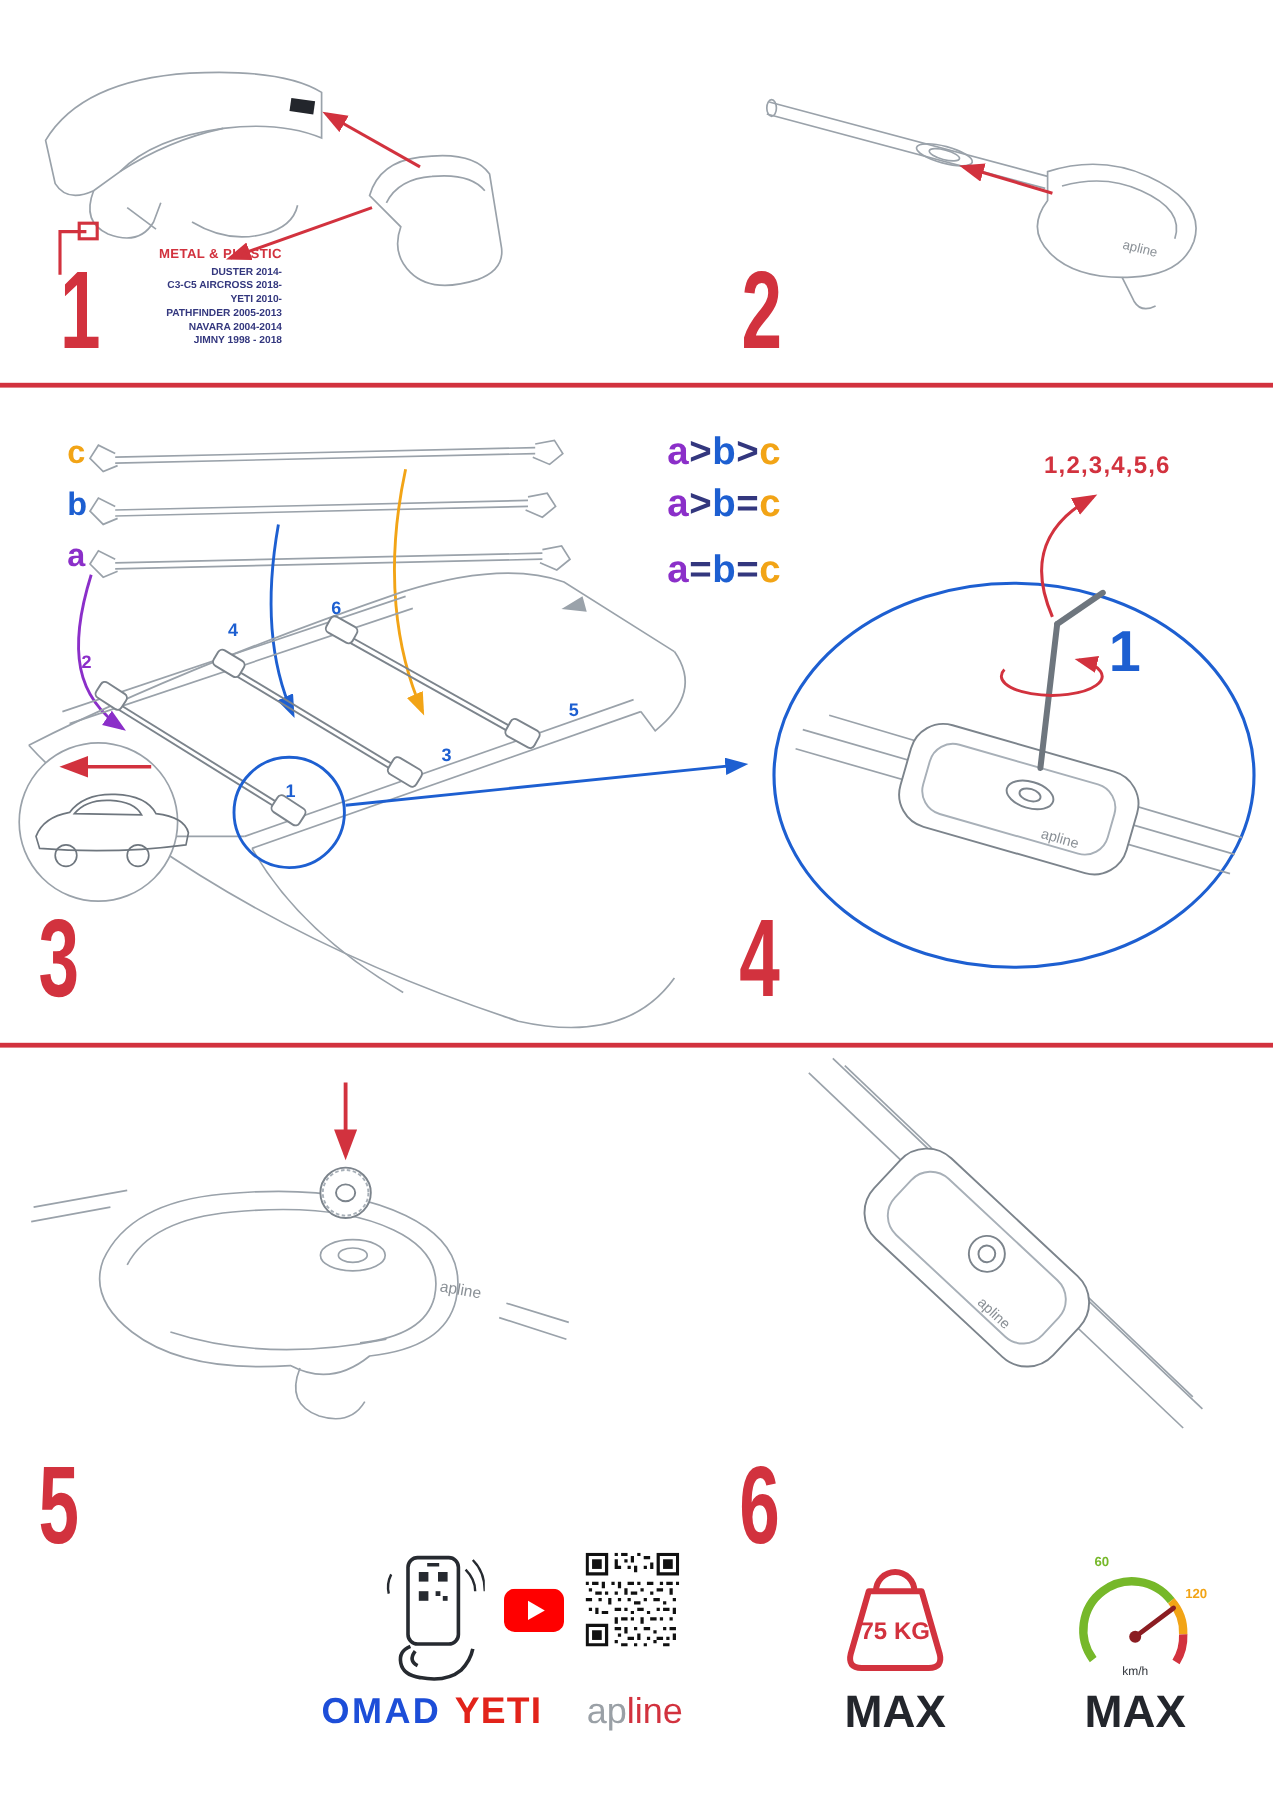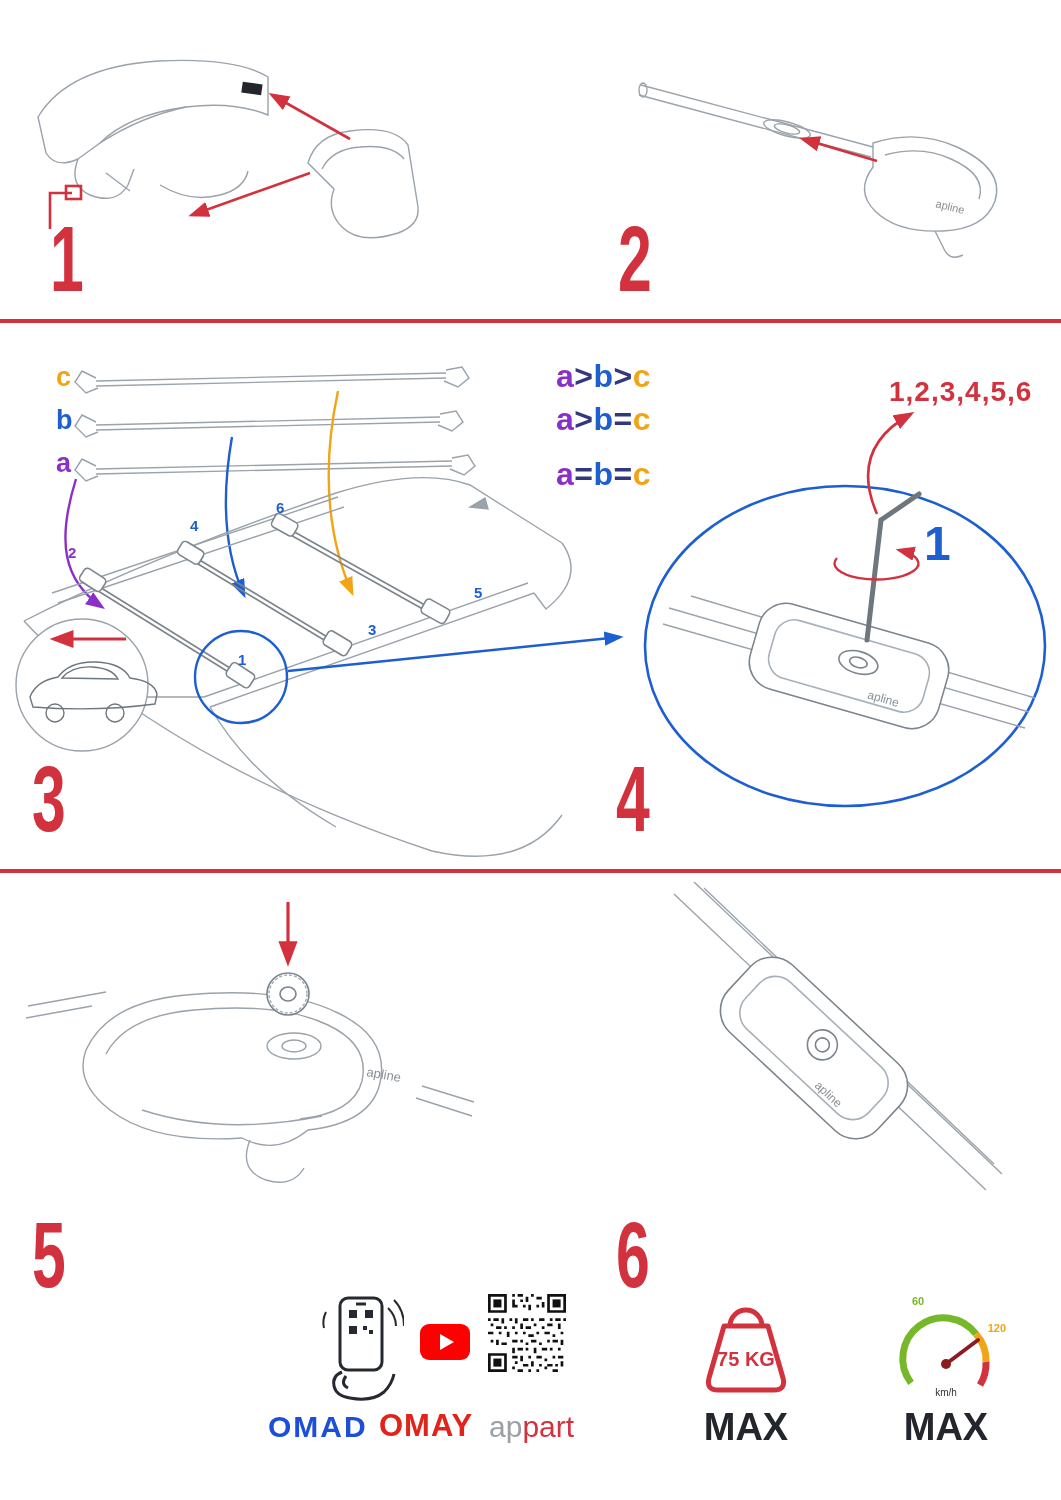--- a/index.html
+++ b/index.html
@@ -11,21 +11,21 @@
             transform:scaleX(.66);transform-origin:left top;letter-spacing:-3px;}
   .materials{color:var(--red,#d2323e);font-size:11px;font-weight:700;text-align:right;
              letter-spacing:.3px;margin-bottom:3px;}
   .models{color:var(--navy,#33377e);font-size:8.5px;font-weight:700;line-height:1.35;text-align:right;}
   .bar-label{position:absolute;font-size:27px;font-weight:700;line-height:1;}
   .c-a{color:var(--purple,#8b2fc9);} .c-b{color:var(--blue,#1d5fd1);}
   .c-c{color:var(--orange,#f2a416);} .c-op{color:var(--navy,#33377e);}
   .legend-row{position:absolute;font-size:32px;font-weight:700;letter-spacing:.5px;line-height:1;}
   .pos{position:absolute;font-weight:700;font-size:15px;color:var(--blue,#1d5fd1);line-height:1;}
   .pos.purple{color:var(--purple,#8b2fc9);}
-  .sequence{position:absolute;font-size:28px;font-weight:700;color:var(--red,#d2323e);letter-spacing:1px;line-height:1;margin-left:19px;}
+  .sequence{position:absolute;font-size:20px;font-weight:700;color:var(--red,#d2323e);letter-spacing:1px;line-height:1;}
   .callout-1{position:absolute;font-size:48px;font-weight:700;color:var(--blue,#1d5fd1);line-height:1;}
   .fly{position:absolute;font-size:66px;font-weight:700;color:#312e77;letter-spacing:4px;line-height:1;}
   .accpart{position:absolute;font-size:34px;font-weight:500;letter-spacing:.5px;line-height:1;color:#20242b;}
   .accpart .red{color:var(--red,#d2323e);}
   .omad{position:absolute;font-size:30px;font-weight:700;color:#1d4ed8;letter-spacing:2px;line-height:1;}
   .omay{position:absolute;font-size:31px;font-weight:800;color:#e2231a;letter-spacing:1px;line-height:1;}
   .apline{position:absolute;font-size:30px;font-weight:500;line-height:1;}
   .apline .ap{color:#9aa0a6;} .apline .line{color:var(--red,#d2323e);}
   .max-label{position:absolute;font-size:38px;font-weight:700;color:#23262c;text-align:center;line-height:1;}
 </style>
@@ -63,20 +63,31 @@
     </g>
     <rect x="232" y="38" width="20" height="11" fill="#23262c" transform="rotate(8 242 43)"></rect>
     <g stroke="#d2323e" stroke-width="2.6" fill="none">
       <path d="M340,94 L262,50" marker-end="url(#mred)"></path>
       <path d="M300,128 L182,170" marker-end="url(#mred)"></path>
       <path d="M62,148 L40,148 L40,184"></path>
       <rect x="56" y="141" width="15" height="13"></rect>
     </g>
   </svg>
 
+  <div class="abs" style="left:40px;top:206px;width:195px">
+    <div class="materials">METAL &amp; PLASTIC</div>
+    <div class="models">
+      <div>DUSTER 2014-</div>
+      <div>C3-C5 AIRCROSS 2018-</div>
+      <div>YETI 2010-</div>
+      <div>PATHFINDER 2005-2013</div>
+      <div>NAVARA 2004-2014</div>
+      <div>JIMNY 1998 - 2018</div>
+    </div>
+  </div>
 
   <div class="step-num" style="left:50px;top:220px">1</div>
 
   <svg class="abs" style="left:635px;top:55px" width="420" height="210" viewBox="0 0 420 210">
     <g stroke="#9aa2aa" fill="none" stroke-width="1.4">
       <path d="M6,30 L238,92"></path>
       <path d="M4,40 L236,102"></path>
       <ellipse cx="8" cy="35" rx="4" ry="7"></ellipse>
       <ellipse cx="152" cy="74" rx="24" ry="7" transform="rotate(15 152 74)"></ellipse>
       <ellipse cx="152" cy="74" rx="13" ry="4" transform="rotate(15 152 74)"></ellipse>
@@ -285,23 +296,23 @@
         <rect x="2" y="2" width="3" height="3"></rect>
       <path fill-rule="evenodd" d="M22,0h7v7h-7zM23,1h5v5h-5z"></path>
         <rect x="24" y="2" width="3" height="3"></rect>
       <path fill-rule="evenodd" d="M0,22h7v7h-7zM1,23h5v5h-5z"></path>
         <rect x="2" y="24" width="3" height="3"></rect>
       <path d="M9,0h1v1h-1z M11,0h2v1h-2z M9,2h1v2h-1z M12,2h1v1h-1z M14,1h1v2h-1z M16,0h1v1h-1z M18,1h2v1h-2z M9,4h2v1h-2z M13,4h1v1h-1z M15,4h1v2h-1z M18,4h1v1h-1z M20,3h1v2h-1z M0,9h1v1h-1z M2,9h2v1h-2z M5,9h1v2h-1z M8,9h1v1h-1z M10,9h1v2h-1z M13,9h2v1h-2z M16,9h1v1h-1z M19,9h2v1h-2z M23,9h1v1h-1z M25,9h2v1h-2z M28,9h1v1h-1z M1,11h1v1h-1z M3,12h2v1h-2z M6,12h1v1h-1z M9,12h1v1h-1z M12,11h1v2h-1z M14,12h2v1h-2z M17,11h1v1h-1z M20,12h1v1h-1z M22,11h2v1h-2z M26,11h1v2h-1z M0,14h2v1h-2z M4,14h1v1h-1z M7,14h1v2h-1z M10,14h1v1h-1z M13,14h1v1h-1z M15,15h2v1h-2z M18,14h1v1h-1z M21,14h2v1h-2z M24,15h1v1h-1z M27,14h1v1h-1z M1,17h1v1h-1z M3,17h1v2h-1z M5,18h2v1h-2z M9,17h2v1h-2z M12,17h1v1h-1z M14,18h1v1h-1z M16,17h2v1h-2z M19,18h1v1h-1z M22,17h1v1h-1z M24,17h2v1h-2z M27,17h1v2h-1z M9,20h1v2h-1z M11,20h2v1h-2z M14,20h1v1h-1z M17,20h1v2h-1z M20,20h2v1h-2z M23,20h1v1h-1z M26,20h1v1h-1z M9,23h2v1h-2z M12,23h1v2h-1z M15,23h1v1h-1z M18,23h2v1h-2z M21,24h1v1h-1z M24,23h1v1h-1z M26,23h2v1h-2z M10,25h1v1h-1z M13,26h2v1h-2z M16,25h1v2h-1z M19,26h1v1h-1z M22,26h2v1h-2z M25,26h1v1h-1z M27,25h1v2h-1z M9,27h1v1h-1z M11,28h2v1h-2z M15,28h1v1h-1z M18,28h1v1h-1z M21,27h1v1h-1z M24,28h2v1h-2z"></path>
     </g>
   </svg>
 
   <div class="omad" style="left:268px;top:1412px">OMAD</div>
-  <div class="omay" style="left:379px;top:1410px">OMAY</div>
+  <div class="omay" style="left:379px;top:1410px">YETI</div>
   <div class="apline" style="left:489px;top:1412px">
-    <span class="ap">ap</span><span class="line">part</span>
+    <span class="ap">ap</span><span class="line">line</span>
   </div>
 
   <svg class="abs" style="left:688px;top:1292px" width="116" height="112" viewBox="0 0 116 112">
     <path d="M42,34 a16,16 0 1 1 32,0" stroke="#d2323e" stroke-width="5" fill="none"></path>
     <path d="M36,34 H80 L95,86 Q98,98 86,98 H30 Q18,98 21,86 Z" stroke="#d2323e" stroke-width="5" fill="#fff" stroke-linejoin="round"></path>
     <text x="58" y="74" text-anchor="middle" font-size="20" font-weight="bold" fill="#d2323e">75 KG</text>
   </svg>
   <div class="max-label" style="left:686px;top:1408px;width:120px">MAX</div>
 
   <svg class="abs" style="left:884px;top:1288px" width="124" height="118" viewBox="0 0 124 118">

